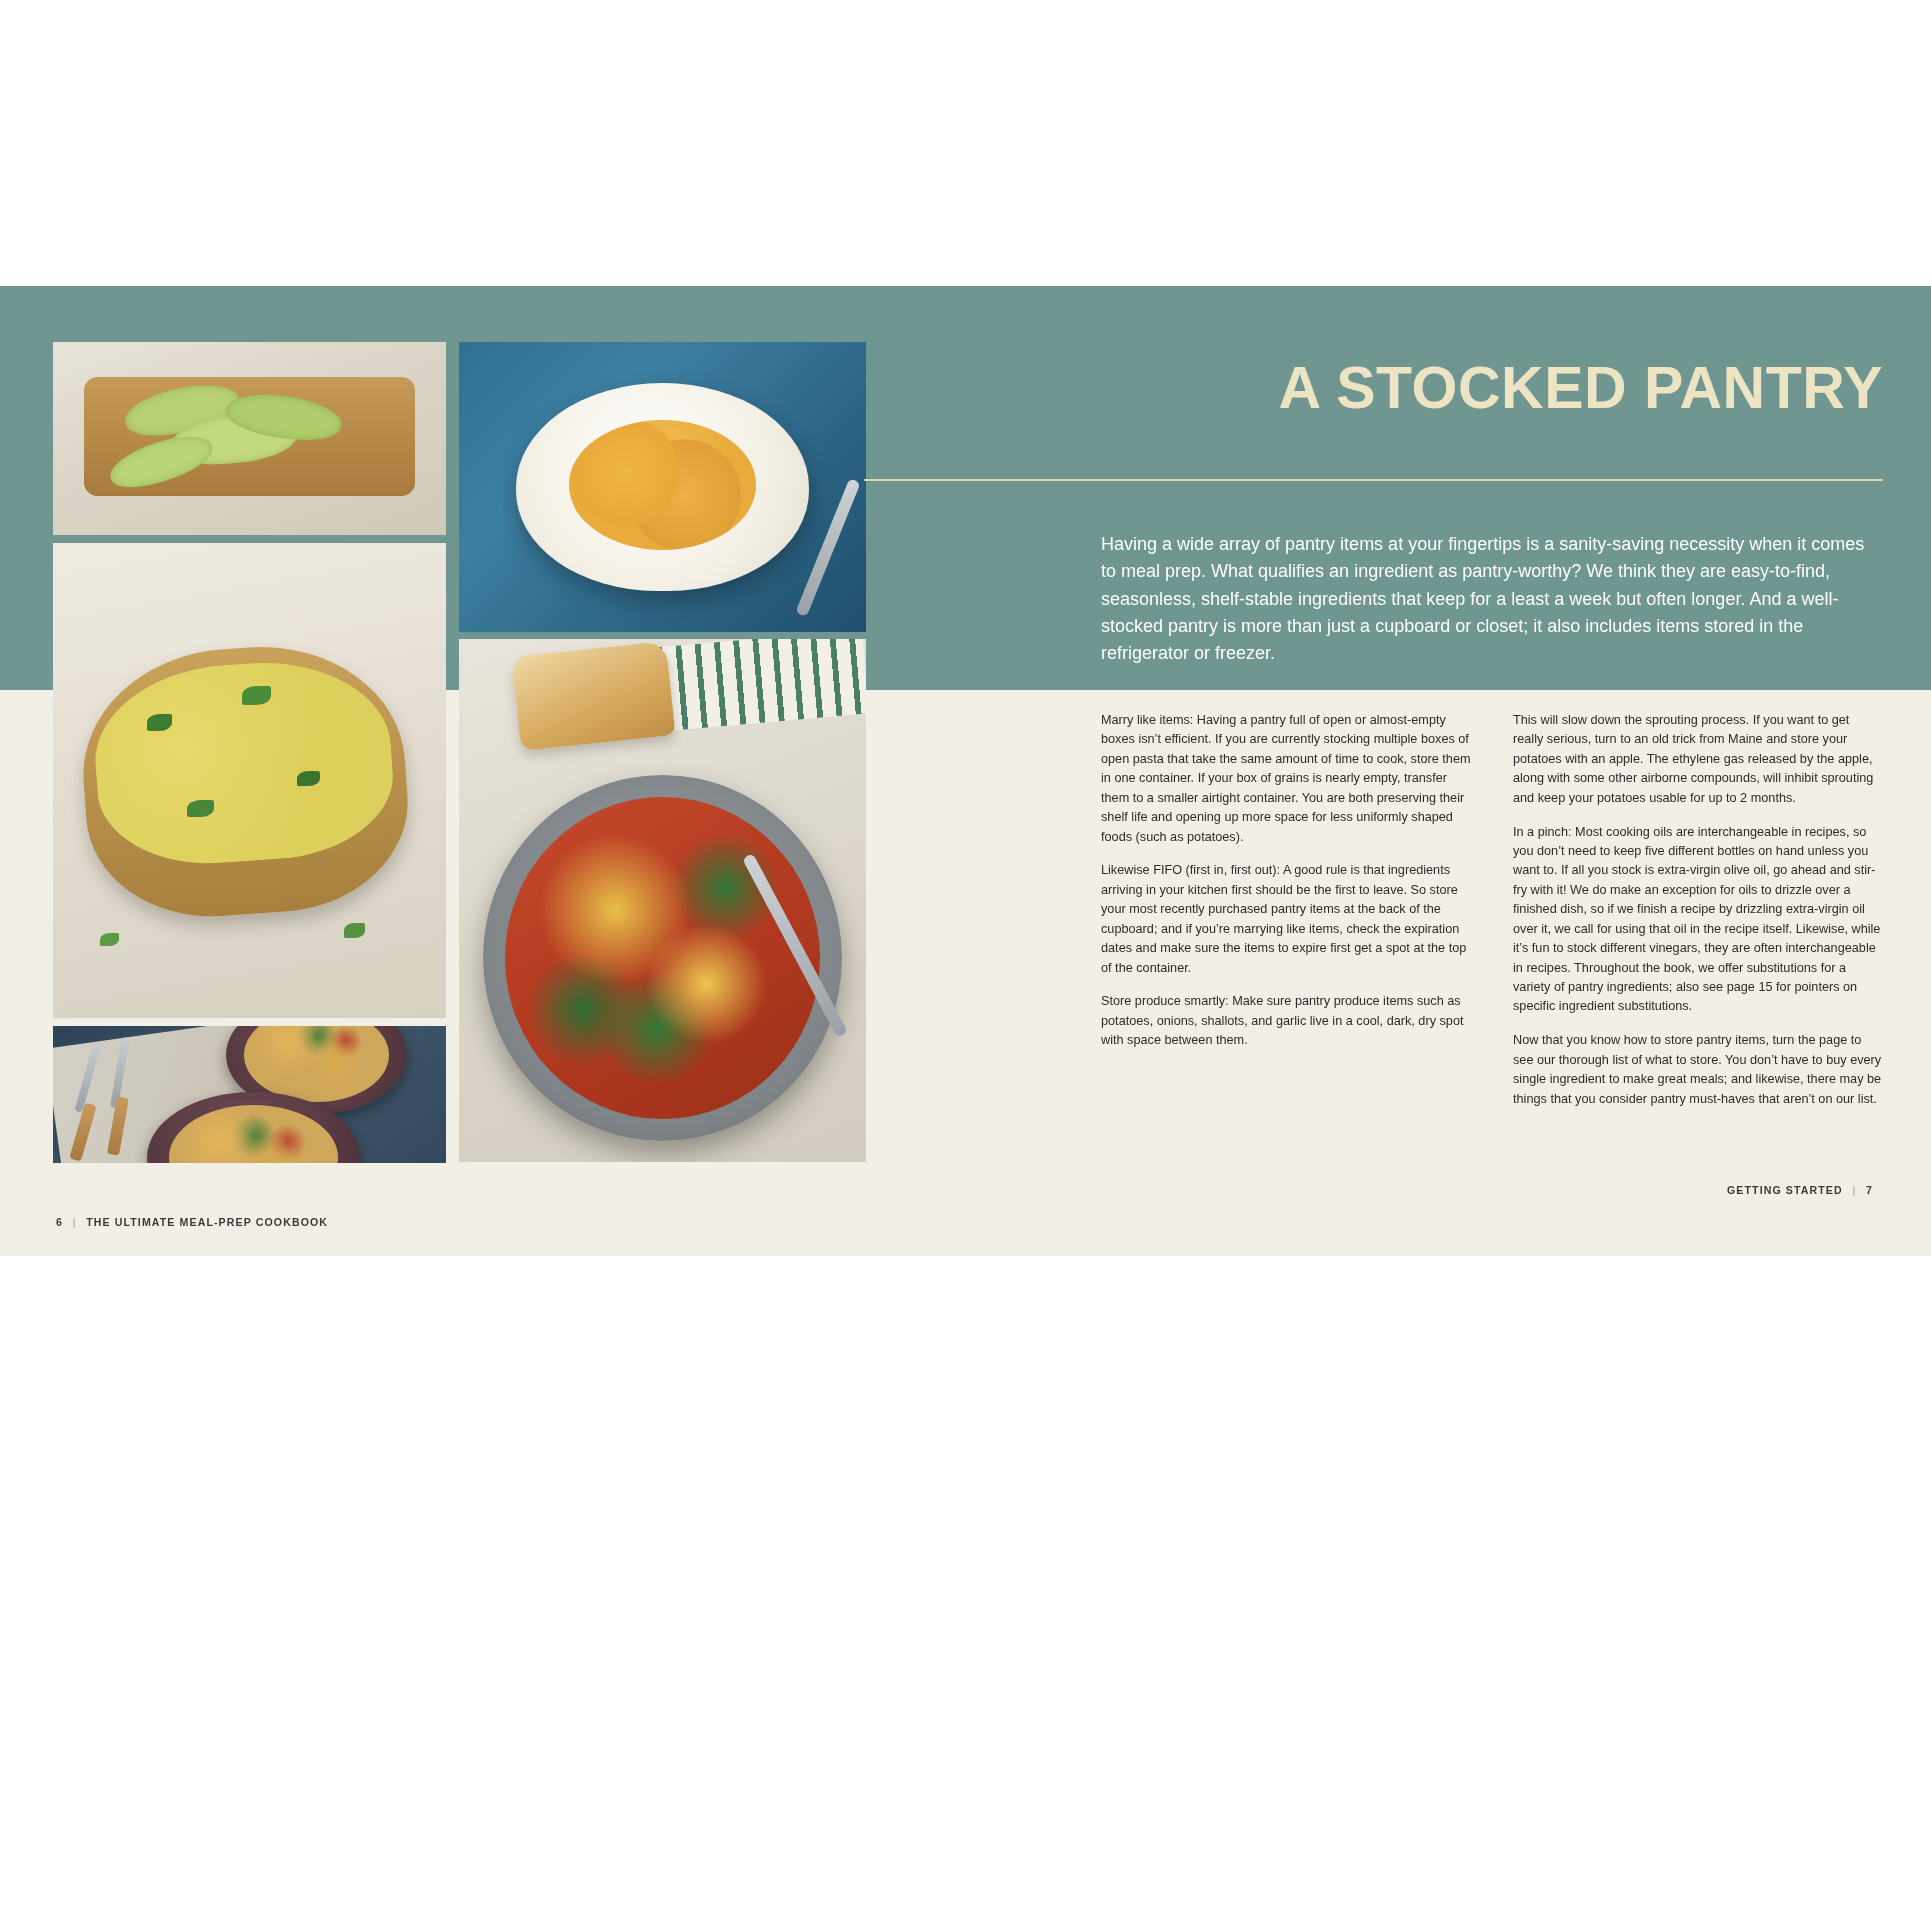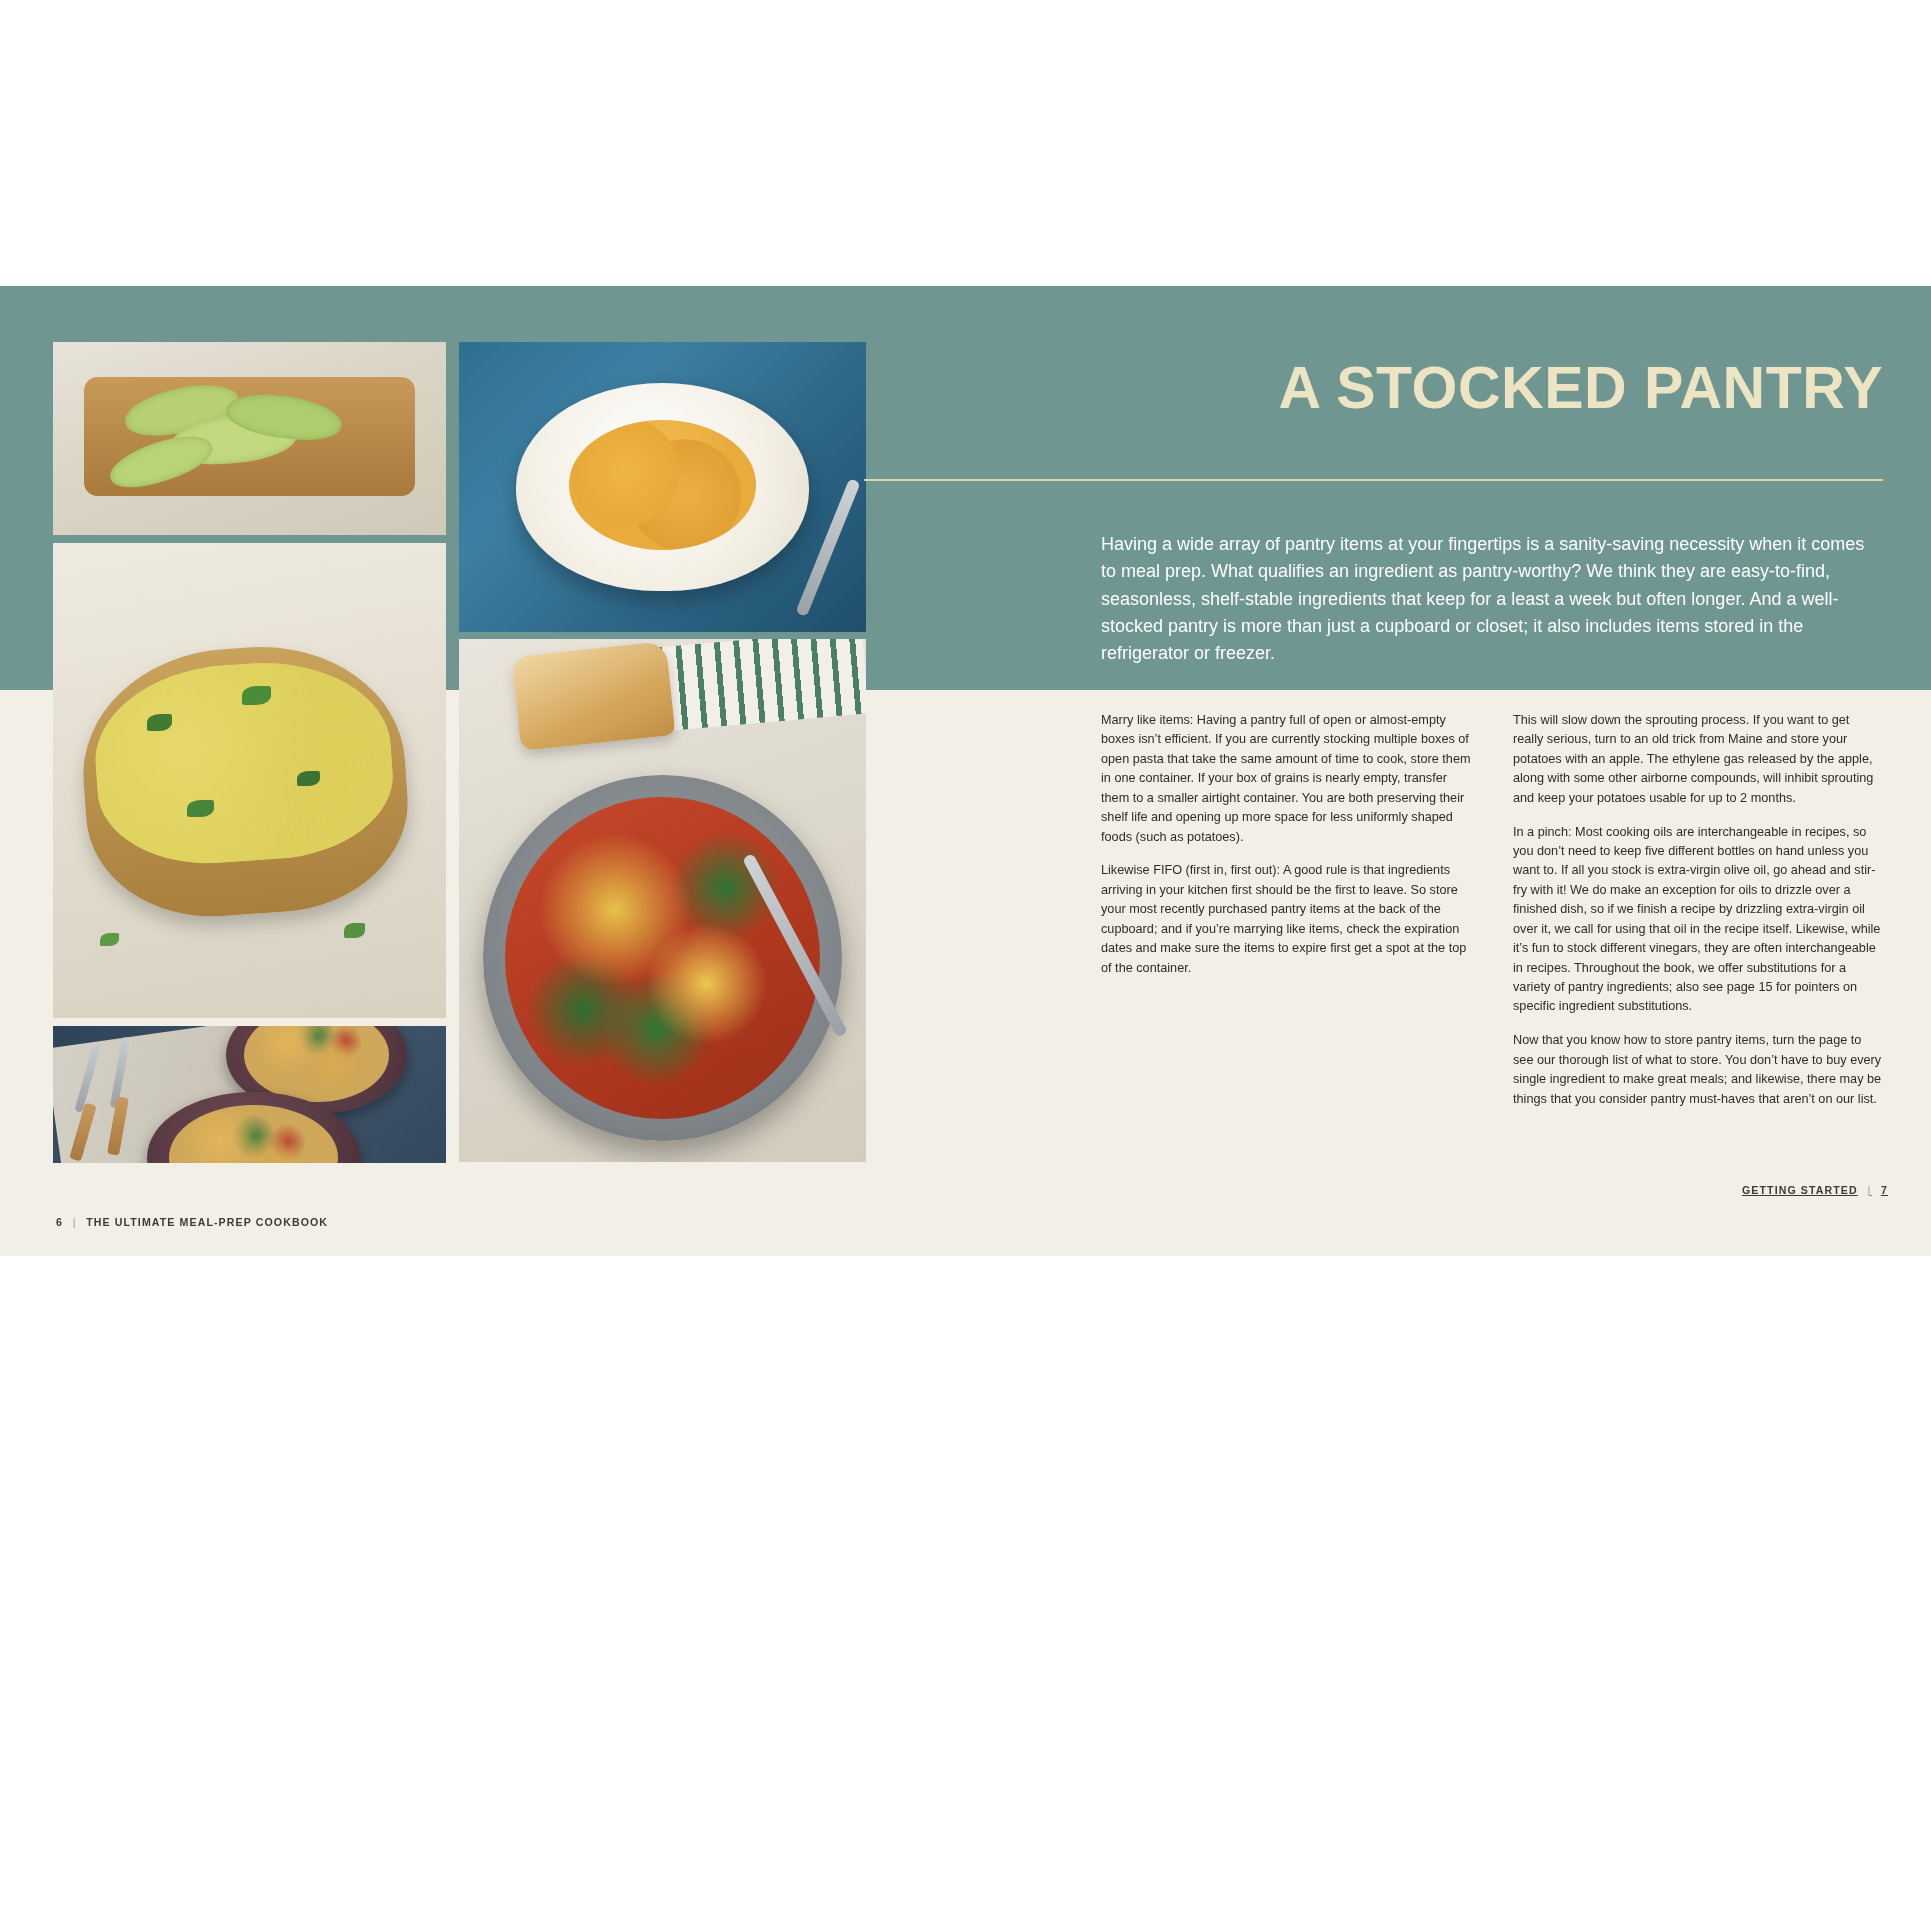--- a/index.html
+++ b/index.html
@@ -290,28 +290,27 @@
     font-size: 10.6px;
     letter-spacing: 1.1px;
     color: #3a3a3a;
     font-weight: bold;
     margin-top: 32px;
   }
   .footer-left .num { margin-right: 9.7px; }
   .footer-left .sep { color: #9a9a9a; margin-right: 9.7px; font-weight: normal; }
   .footer-right {
     position: absolute;
-    right: 43px;
+    right: 58px;
     top: 898px;
     font-size: 10.6px;
     letter-spacing: 1.1px;
     color: #3a3a3a;
     font-weight: bold;
     text-align: right;
-    text-decoration: underline;
   }
   .footer-right .sep { color: #9a9a9a; margin: 0 9.7px; font-weight: normal; }
 </style>
 </head>
 <body>
 
 <div id="spread">
 
   <div class="teal-band"></div>
   <div class="cream-lower"></div>
@@ -384,20 +383,23 @@
 
   <div class="cols">
 
     <div class="col">
       <p>
         <b>Marry like items:</b><span> Having a pantry full of open or almost-empty boxes isn’t efficient. If you are currently stocking multiple boxes of open pasta that take the same amount of time to cook, store them in one container. If your box of grains is nearly empty, transfer them to a smaller airtight container. You are both preserving their shelf life and opening up more space for less uniformly shaped foods (such as potatoes).</span>
       </p>
       <p>
         <b>Likewise FIFO (first in, first out):</b><span> A good rule is that ingredients arriving in your kitchen first should be the first to leave. So store your most recently purchased pantry items at the back of the cupboard; and if you’re marrying like items, check the expiration dates and make sure the items to expire first get a spot at the top of the container.</span>
       </p>
+      <p>
+        <b>Store produce smartly:</b><span> Make sure pantry produce items such as potatoes, onions, shallots, and garlic live in a cool, dark, dry spot with space between them.</span>
+      </p>
     </div>
 
     <div class="col">
       <p>
         <span>This will slow down the sprouting process. If you want to get really serious, turn to an old trick from Maine and store your potatoes with an apple. The ethylene gas released by the apple, along with some other airborne compounds, will inhibit sprouting and keep your potatoes usable for up to 2 months.</span>
       </p>
       <p>
         <b>In a pinch:</b><span> Most cooking oils are interchangeable in recipes, so you don’t need to keep five different bottles on hand unless you want to. If all you stock is extra-virgin olive oil, go ahead and stir-fry with it! We do make an exception for oils to drizzle over a finished dish, so if we finish a recipe by drizzling extra-virgin oil over it, we call for using that oil in the recipe itself. Likewise, while it’s fun to stock different vinegars, they are often interchangeable in recipes. Throughout the book, we offer substitutions for a variety of pantry ingredients; also see page 15 for pointers on specific ingredient substitutions.</span>
       </p>
       <p>

